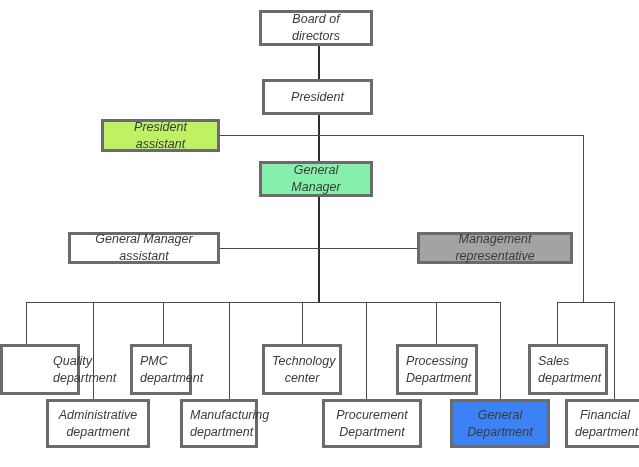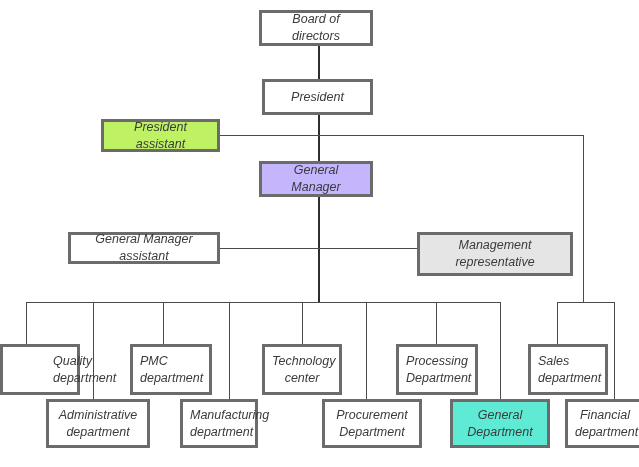--- a/index.html
+++ b/index.html
@@ -72,58 +72,58 @@
     <div class="conn" style="left: 614px; top: 302px; width: 1px; height: 97px; background: rgb(74, 74, 74);"></div>
     <div class="node align-center" style="left: 259px; top: 10px; width: 114px; height: 36px; border-color: rgb(107, 107, 107); background: rgb(255, 255, 255); color: rgb(59, 59, 59);">
       <span class="label">Board of directors</span>
     </div>
     <div class="node align-center" style="left: 262px; top: 79px; width: 111px; height: 36px; border-color: rgb(107, 107, 107); background: rgb(255, 255, 255); color: rgb(59, 59, 59);">
       <span class="label">President</span>
     </div>
     <div class="node align-center" style="left: 101px; top: 119px; width: 119px; height: 33px; border-color: rgb(107, 107, 107); background: #bef264; color: rgb(59, 59, 59);">
       <span class="label">President assistant</span>
     </div>
-    <div class="node align-center" style="left: 259px; top: 161px; width: 114px; height: 36px; border-color: rgb(107, 107, 107); background: #c4b5fd; color: rgb(59, 59, 59);">
+    <div class="node align-center" style="left: 259px; top: 161px; width: 114px; height: 36px; border-color: rgb(107, 107, 107); background: #86efac; color: rgb(59, 59, 59);">
       <span class="label">General Manager</span>
     </div>
     <div class="node align-center" style="left: 68px; top: 232px; width: 152px; height: 32px; border-color: rgb(107, 107, 107); background: rgb(255, 255, 255); color: rgb(59, 59, 59);">
       <span class="label">General Manager assistant</span>
     </div>
-    <div class="node align-center" style="left: 417px; top: 232px; width: 156px; height: 44px; border-color: rgb(107, 107, 107); background: #e5e5e5; color: rgb(59, 59, 59);">
+    <div class="node align-center" style="left: 417px; top: 232px; width: 156px; height: 32px; border-color: rgb(107, 107, 107); background: #a3a3a3; color: rgb(59, 59, 59);">
       <span class="label">Management representative</span>
     </div>
     <div class="node align-left" style="left: 0px; top: 344px; width: 80px; height: 51px; border-color: rgb(107, 107, 107); background: rgb(255, 255, 255); color: rgb(59, 59, 59); padding-left: 43px;">
       <span class="label">Quality
 department</span>
     </div>
     <div class="node align-center" style="left: 46px; top: 399px; width: 104px; height: 49px; border-color: rgb(107, 107, 107); background: rgb(255, 255, 255); color: rgb(59, 59, 59);">
       <span class="label">Administrative
 department</span>
     </div>
-    <div class="node align-left" style="left: 130px; top: 344px; width: 82px; height: 51px; border-color: rgb(107, 107, 107); background: rgb(255, 255, 255); color: rgb(59, 59, 59);">
+    <div class="node align-left" style="left: 130px; top: 344px; width: 62px; height: 51px; border-color: rgb(107, 107, 107); background: rgb(255, 255, 255); color: rgb(59, 59, 59);">
       <span class="label">PMC
 department</span>
     </div>
     <div class="node align-center" style="left: 180px; top: 399px; width: 78px; height: 49px; border-color: rgb(107, 107, 107); background: rgb(255, 255, 255); color: rgb(59, 59, 59);">
       <span class="label">Manufacturing
 department</span>
     </div>
     <div class="node align-center" style="left: 262px; top: 344px; width: 80px; height: 51px; border-color: rgb(107, 107, 107); background: rgb(255, 255, 255); color: rgb(59, 59, 59);">
       <span class="label">Technology
 center</span>
     </div>
     <div class="node align-center" style="left: 322px; top: 399px; width: 100px; height: 49px; border-color: rgb(107, 107, 107); background: rgb(255, 255, 255); color: rgb(59, 59, 59);">
       <span class="label">Procurement
 Department</span>
     </div>
     <div class="node align-center" style="left: 396px; top: 344px; width: 82px; height: 51px; border-color: rgb(107, 107, 107); background: rgb(255, 255, 255); color: rgb(59, 59, 59);">
       <span class="label">Processing
 Department</span>
     </div>
-    <div class="node align-center" style="left: 450px; top: 399px; width: 100px; height: 49px; border-color: rgb(107, 107, 107); background: #5eead4; color: rgb(59, 59, 59);">
+    <div class="node align-center" style="left: 450px; top: 399px; width: 100px; height: 49px; border-color: rgb(107, 107, 107); background: #3b82f6; color: rgb(59, 59, 59);">
       <span class="label">General
 Department</span>
     </div>
     <div class="node align-left" style="left: 528px; top: 344px; width: 80px; height: 51px; border-color: rgb(107, 107, 107); background: rgb(255, 255, 255); color: rgb(59, 59, 59);">
       <span class="label">Sales
 department</span>
     </div>
     <div class="node align-center" style="left: 565px; top: 399px; width: 80px; height: 49px; border-color: rgb(107, 107, 107); background: rgb(255, 255, 255); color: rgb(59, 59, 59);">
       <span class="label">Financial
 department</span>

